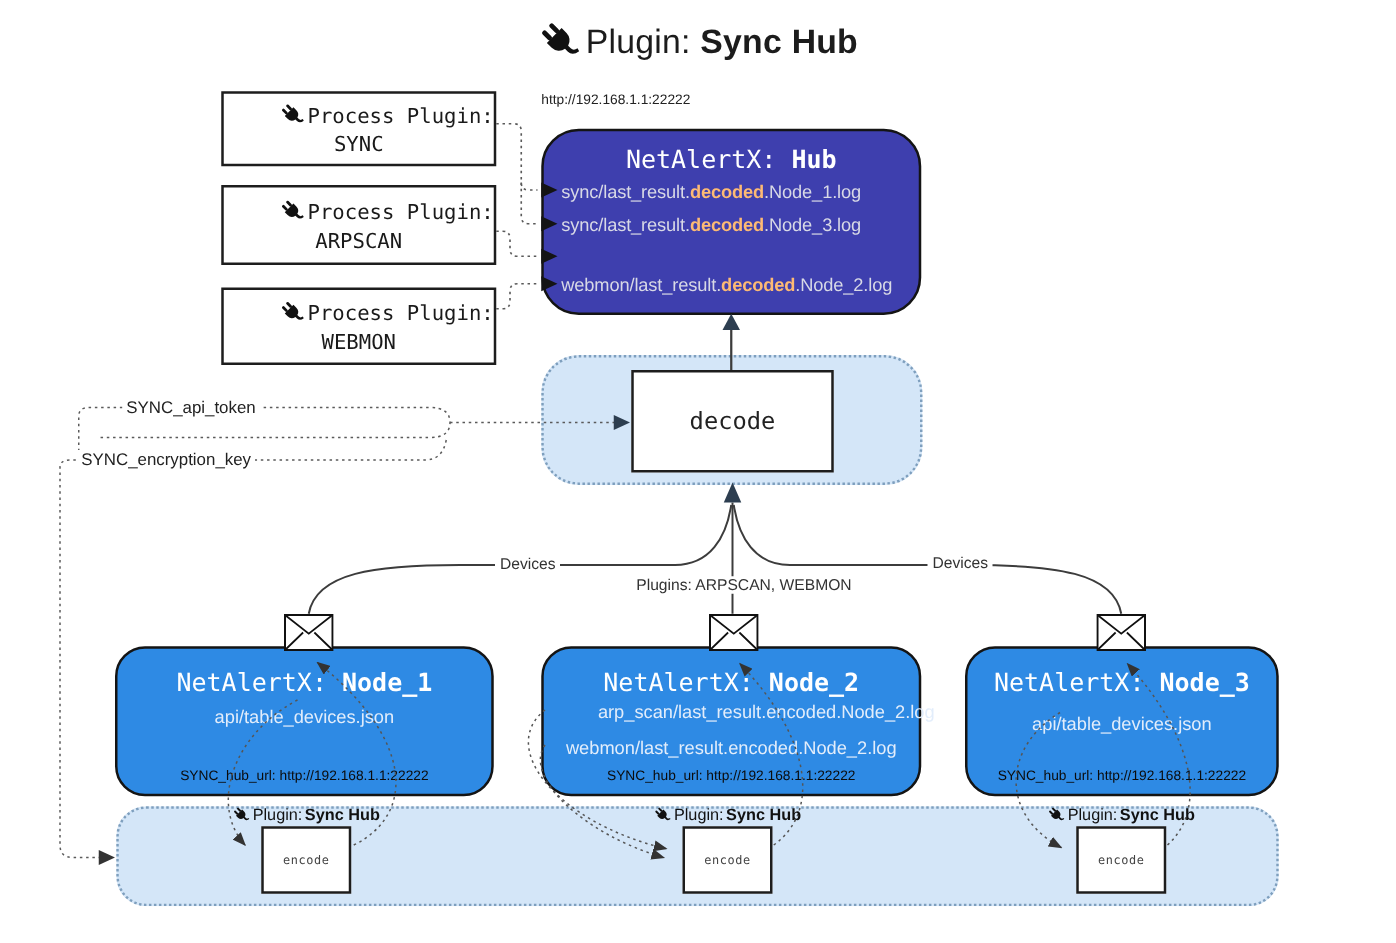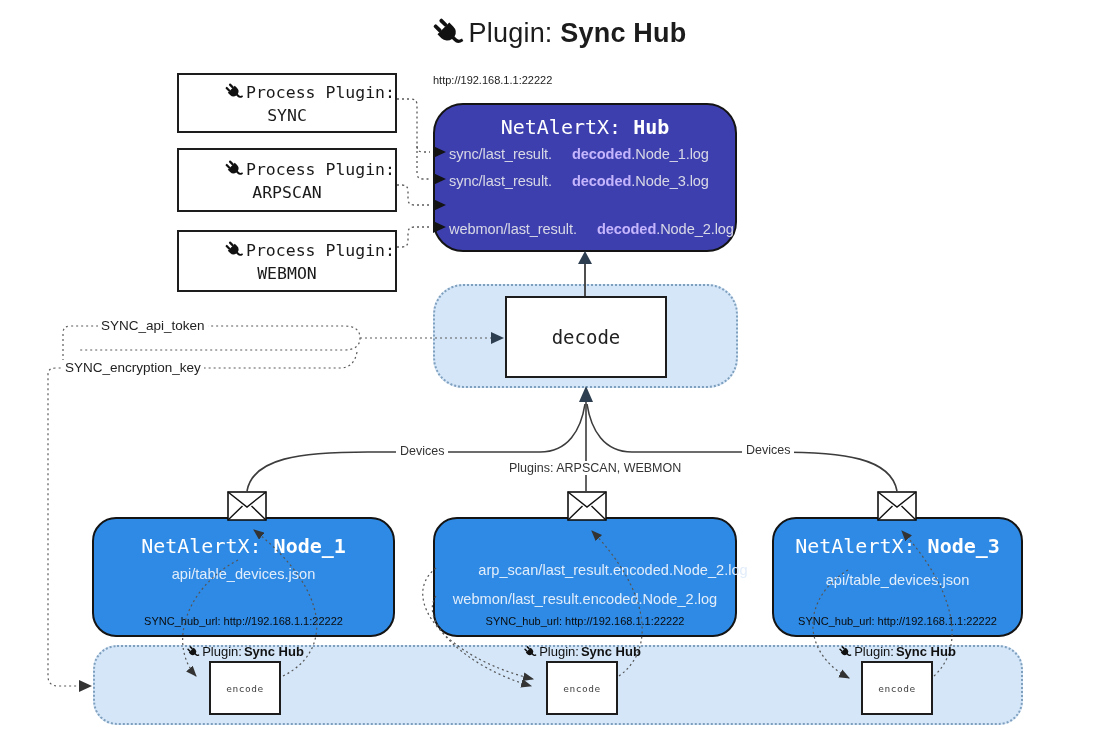--- a/index.html
+++ b/index.html
@@ -18,21 +18,21 @@
   .procbox .plug{width:20px;height:20px;flex:0 0 auto;}
   .procbox .pname{margin-top:4px;}
   
   .hub{position:absolute;left:433px;top:103px;width:304px;height:149px;background:#3e3fae;
     border:2px solid #141414;border-radius:30px;box-sizing:border-box;}
   .hubtitle{position:absolute;top:10px;left:0;width:100%;text-align:center;
     font-family:"DejaVu Sans Mono",monospace;font-size:20px;color:#fff;}
   .hubtitle b{font-weight:700;}
   .hubline{position:absolute;left:14px;height:22px;line-height:22px;white-space:nowrap;
     font-size:14.6px;color:#d8d9e6;letter-spacing:-.1px;}
-  .hubline b{font-weight:700;color:#c4b5fd;margin-left:20px;}
+  .hubline b{font-weight:700;color:#fdba74;}
   .huburl{position:absolute;left:433px;top:74px;width:304px;text-align:left;
     font-size:11px;color:#222;}
   
   .panel{position:absolute;box-sizing:border-box;background:#d4e6f8;border:2px dotted #7e9fbe;}
   .panel.decodewrap{left:433px;top:284px;width:305px;height:104px;border-radius:30px;}
   .panel.bottomband{left:93px;top:645px;width:930px;height:80px;border-radius:24px;}
   .whitebox{position:absolute;background:#fff;border:2px solid #1d1d1d;box-sizing:border-box;
     display:flex;align-items:center;justify-content:center;
     font-family:"DejaVu Sans Mono",monospace;color:#222;}
   .decodebox{left:505px;top:296px;width:162px;height:82px;font-size:19px;z-index:4;}
@@ -135,20 +135,21 @@
   <div class="lbl" style="left:396px;top:444px;">Devices</div>
   <div class="lbl" style="left:505px;top:461px;">Plugins: ARPSCAN, WEBMON</div>
   <div class="lbl" style="left:742px;top:443px;">Devices</div>
 
   <div class="node" style="left:92px;width:303px;">
     <div class="nodetitle"><span>NetAlertX: </span><b>Node_1</b></div>
     <div class="nodeline" style="top:44px;">api/table_devices.json</div>
     <div class="nodeurl">SYNC_hub_url: http://192.168.1.1:22222</div>
   </div>
   <div class="node" style="left:433px;width:304px;">
+    <div class="nodetitle"><span>NetAlertX: </span><b>Node_2</b></div>
     <div class="nodeline" style="top:40px;padding-left:28px;">arp_scan/last_result.encoded.Node_2.log</div>
     <div class="nodeline" style="top:69px;">webmon/last_result.encoded.Node_2.log</div>
     <div class="nodeurl">SYNC_hub_url: http://192.168.1.1:22222</div>
   </div>
   <div class="node" style="left:772px;width:251px;">
     <div class="nodetitle"><span>NetAlertX: </span><b>Node_3</b></div>
     <div class="nodeline" style="top:50px;">api/table_devices.json</div>
     <div class="nodeurl">SYNC_hub_url: http://192.168.1.1:22222</div>
   </div>
 

